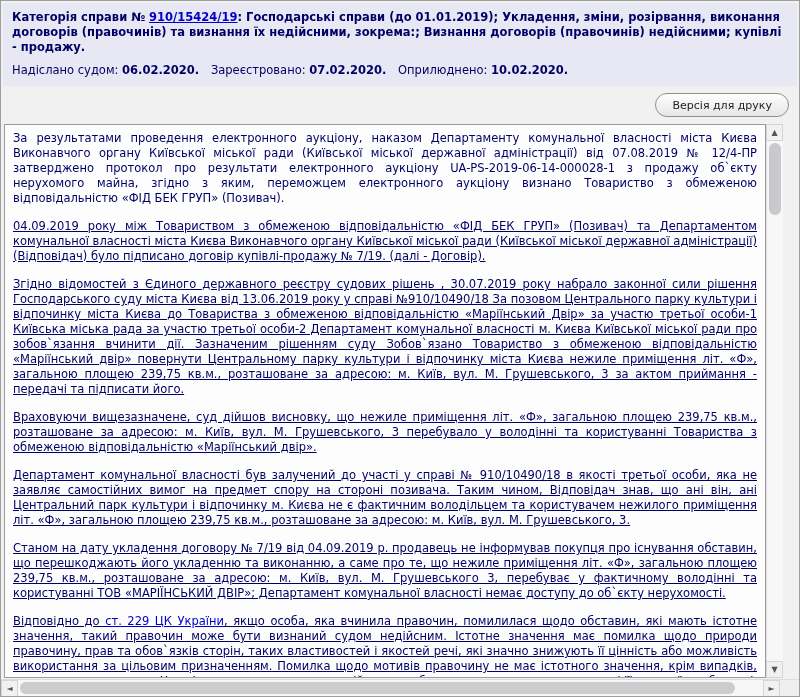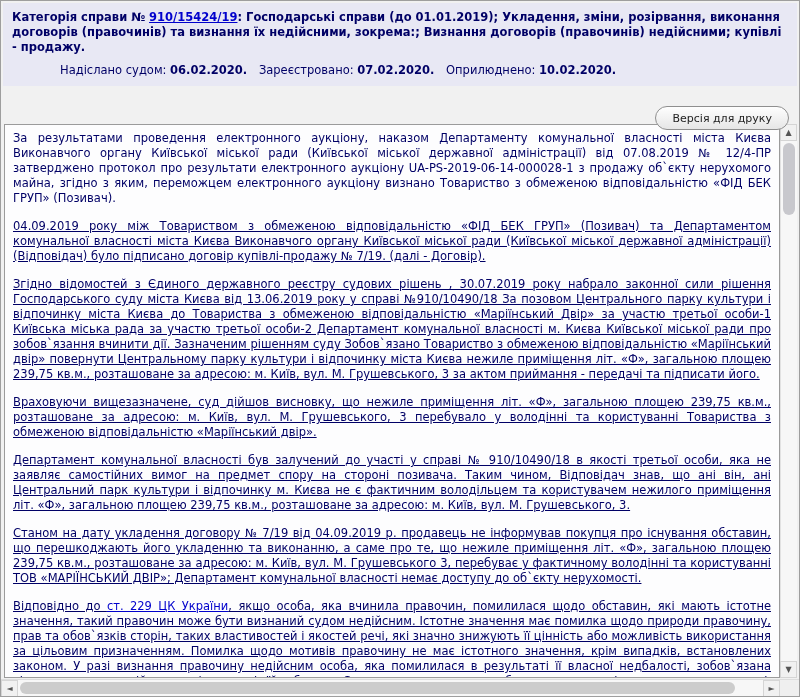--- a/index.html
+++ b/index.html
@@ -18,37 +18,37 @@
   
   .meta {
     margin: 2px 2px 0 2px;
     background: #e8e8f4;
     padding: 7px 9px 8px 9px;
     color: #000066;
     font-size: 11.5px;
     line-height: 15px;
     flex: none;
   }
-  .meta-row + .meta-row { margin-top: 8px; margin-left: 48px; }
+  .meta-row + .meta-row { margin-top: 8px; }
   .b { font-weight: bold; }
   .link { color: #0000cc; text-decoration: underline; cursor: pointer; }
   .dates .seg + .seg { margin-left: 8px; }
   
   .toolbar { height: 38px; flex: none; position: relative; }
   .print-btn {
-    position: absolute; right: 10px; top: 20px;
+    position: absolute; right: 10px; top: 7px;
     height: 24px; padding: 0 16px;
     font-family: inherit; font-size: 11px; color: #222222;
     background: linear-gradient(#fefefe, #e6e6e6);
     border: 1px solid #8f8f8f;
     border-radius: 12px;
     cursor: pointer;
   }
   
-  .content-row { flex: 1; min-height: 0; display: flex; margin: 0 2px 0 3px; }
+  .content-row { flex: 1; min-height: 0; display: flex; margin: 0 16px 0 3px; }
   .doc {
     flex: 1; min-width: 0;
     background: #fdfdfe;
     border: 1px solid #9b9b9b;
     padding: 6px 8px;
     color: #000066;
     font-size: 11.5px;
     line-height: 15px;
     text-align: justify;
     overflow: hidden;

